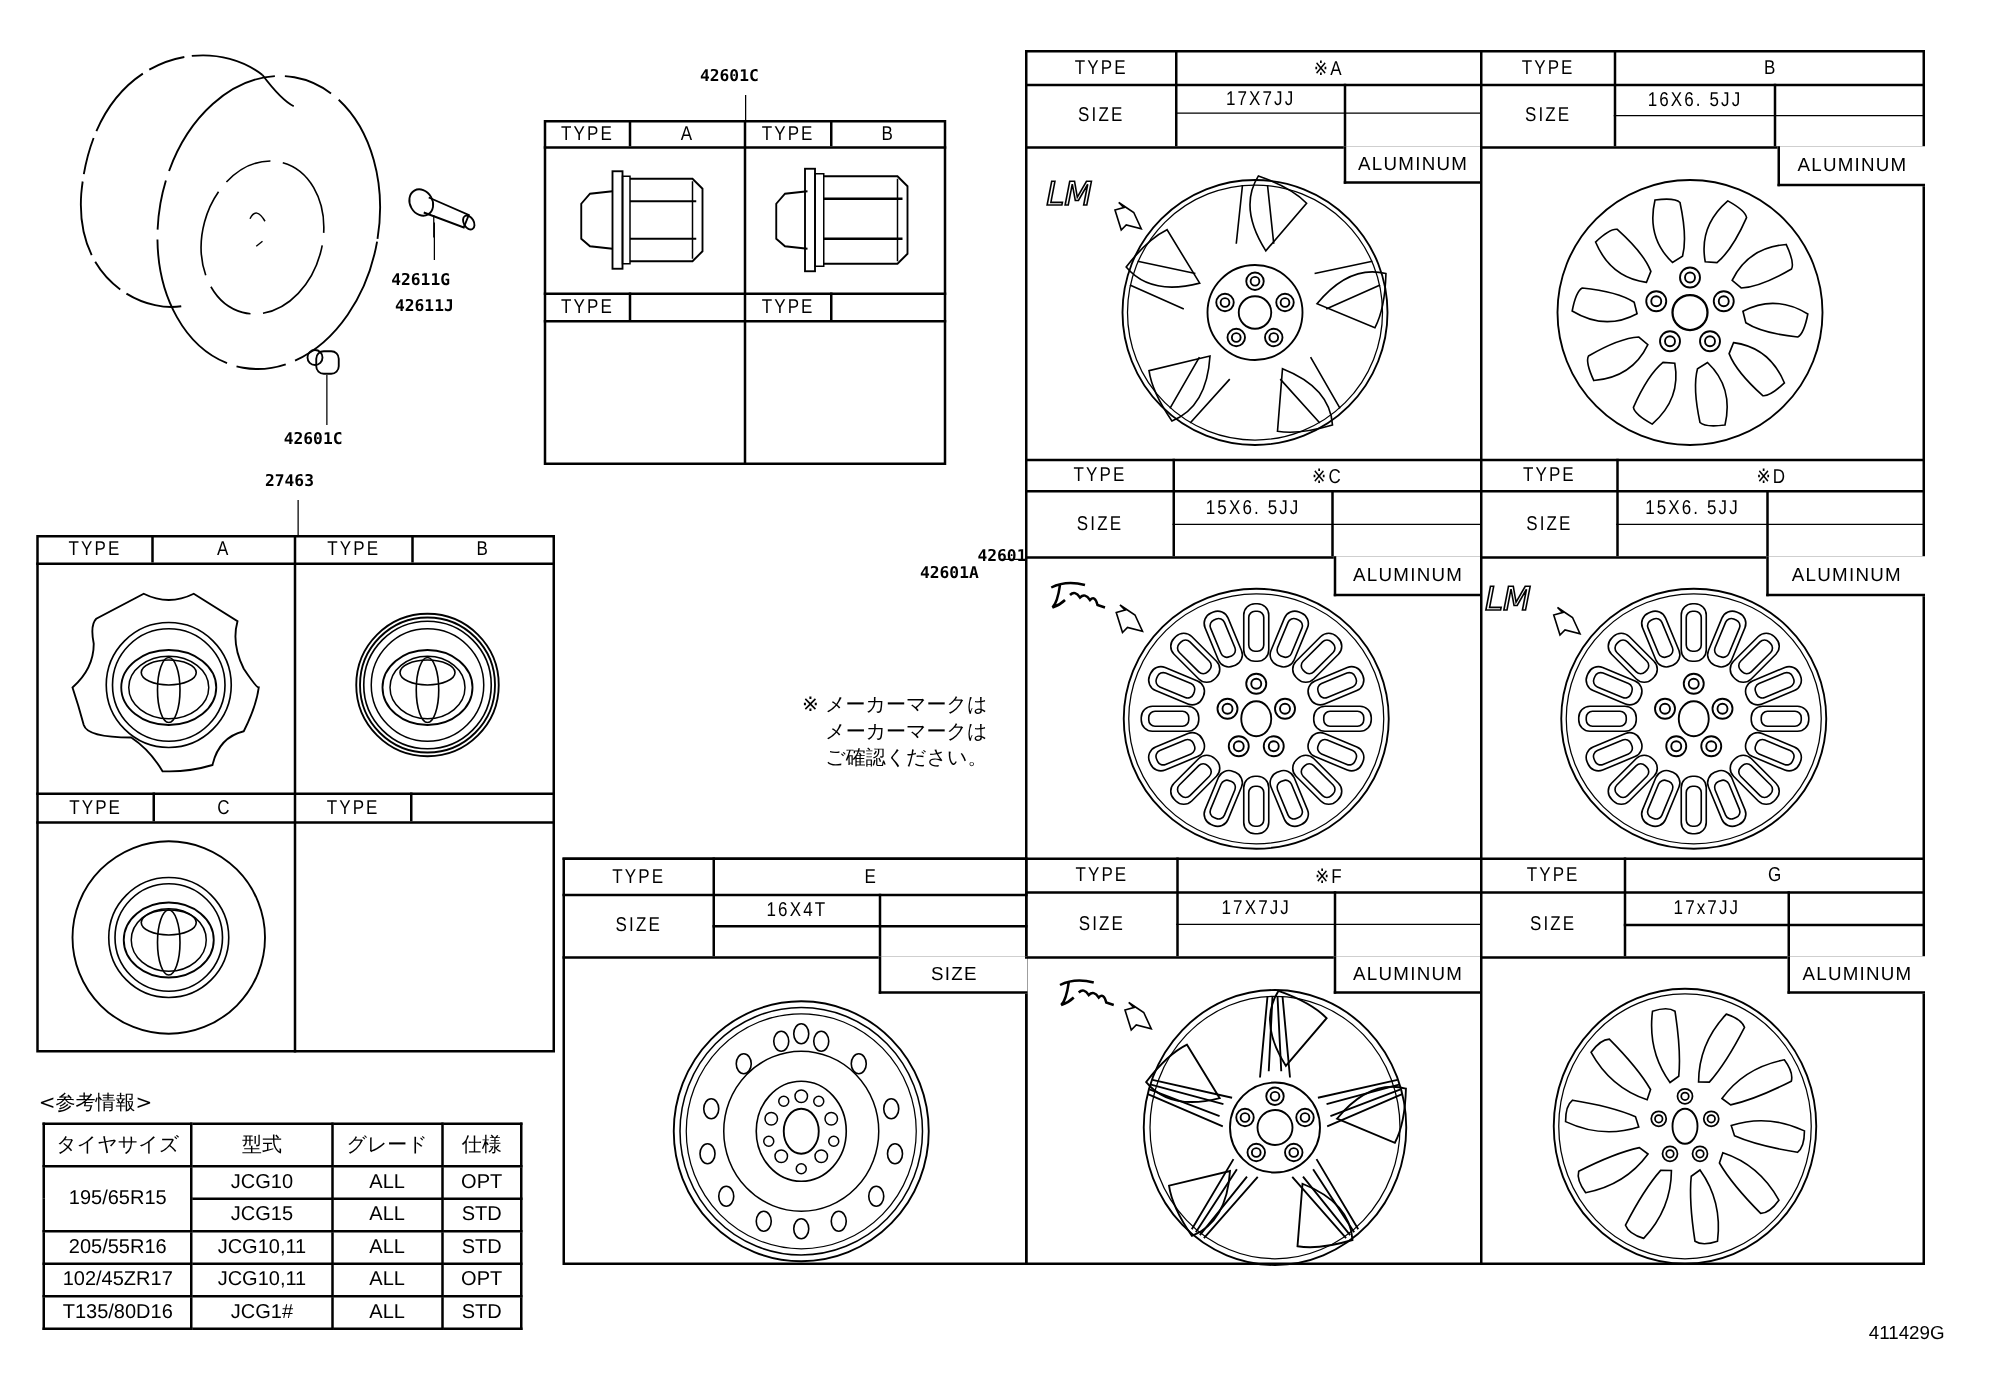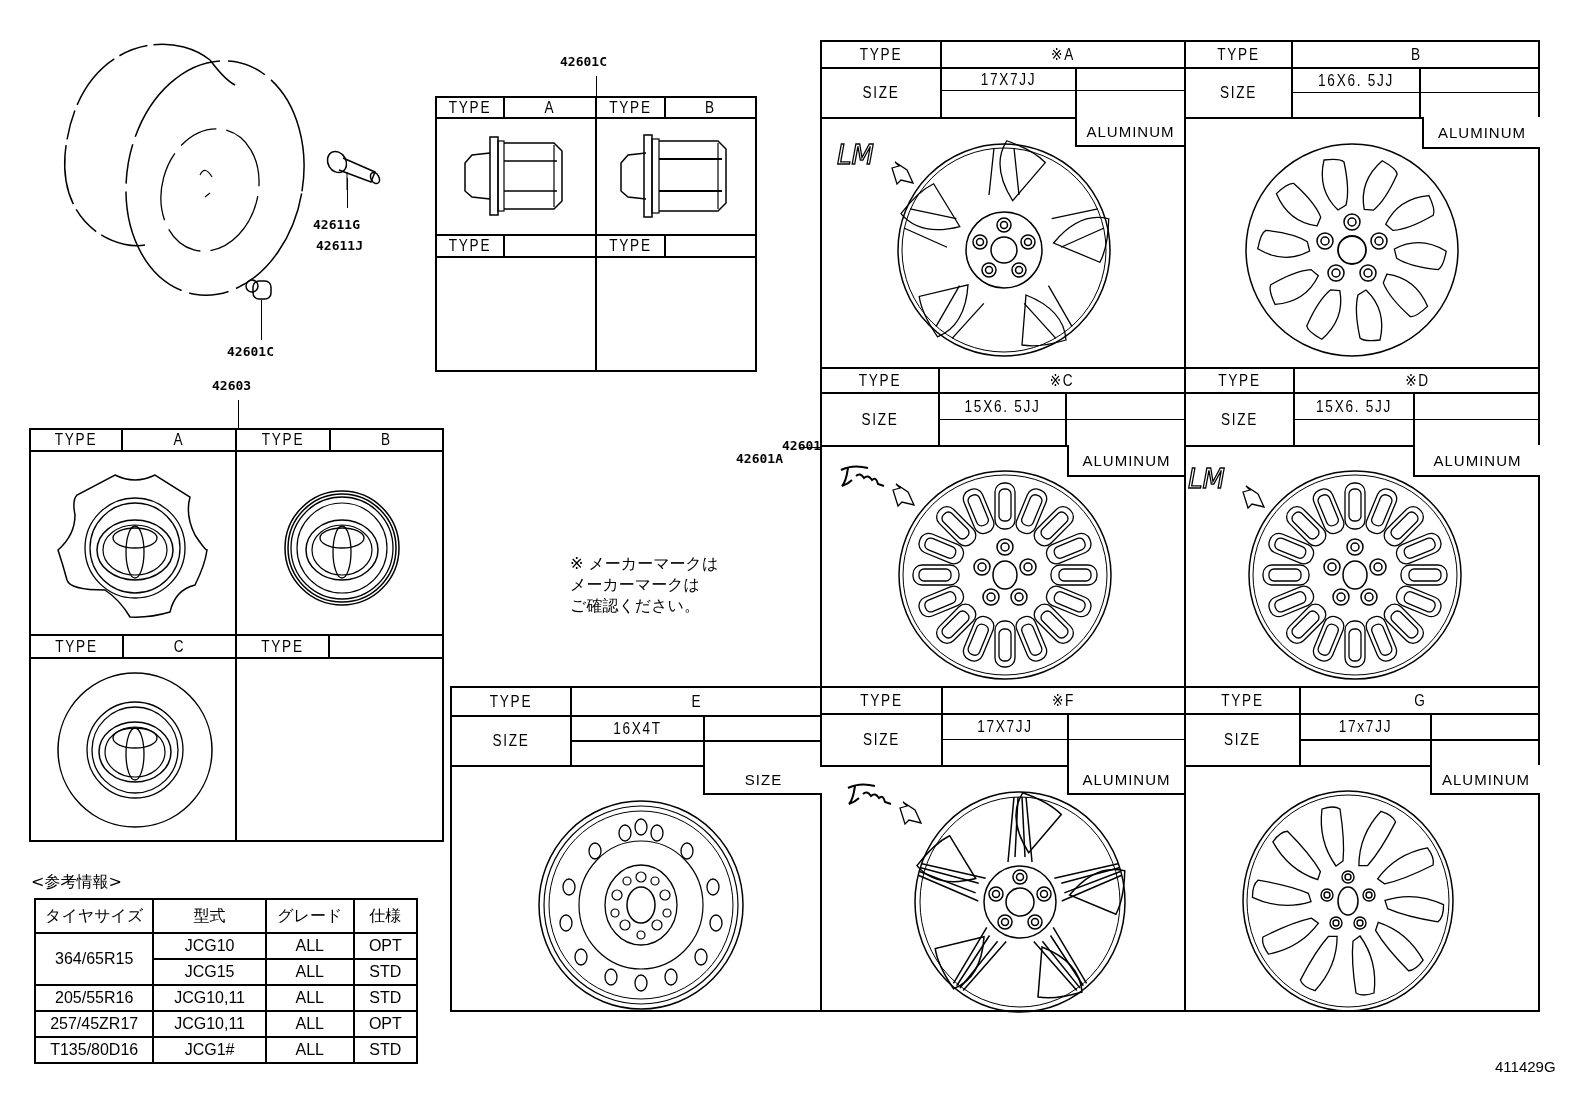--- a/index.html
+++ b/index.html
@@ -7,21 +7,21 @@
   .pn{position:absolute;font-family:"DejaVu Sans Mono","Liberation Mono",monospace;font-weight:bold;font-size:13px;letter-spacing:0px;line-height:20px;}
   .box{position:absolute;border:2px solid #000;box-sizing:border-box;background:transparent;}
   .hl{position:absolute;height:0;border-top:2px solid #000;}
   .vl{position:absolute;width:0;border-left:2px solid #000;}
   .cell{position:absolute;display:flex;align-items:center;justify-content:center;font-family:"Liberation Sans","DejaVu Sans",sans-serif;font-size:16px;letter-spacing:2px;transform:scaleX(0.85);transform-origin:center;}
   .mat{position:absolute;border-left:2px solid #000;border-bottom:2px solid #000;box-sizing:border-box;display:flex;align-items:center;justify-content:center;font-family:"Liberation Sans","DejaVu Sans",sans-serif;font-size:15px;letter-spacing:1px;background:#fff;}
   svg{position:absolute;overflow:visible;}
   .ref{position:absolute;font-family:"DejaVu Sans","Liberation Sans",sans-serif;font-size:16px;}
   table.reft{position:absolute;border-collapse:collapse;font-family:"Liberation Sans","DejaVu Sans",sans-serif;font-size:16px;}
   table.reft td{border:2px solid #000;text-align:center;padding:0 7px;height:24px;}
-  .note{position:absolute;font-family:"DejaVu Sans","Liberation Sans",sans-serif;font-size:16px;line-height:21px;text-align:left;}
+  .note{position:absolute;font-family:"DejaVu Sans","Liberation Sans",sans-serif;font-size:16px;line-height:21px;text-align:right;}
   .docnum{position:absolute;font-family:"Liberation Sans","DejaVu Sans",sans-serif;font-size:15px;}
 </style>
 </head>
 <body>
 
 <svg style="left:55px;top:25px;" width="260" height="260" viewBox="0 0 260 260">
   <path d="M155 35 C110 0 20 20 10 130 C5 200 60 225 90 220" fill="none" stroke="#000" stroke-width="1.5" stroke-dasharray="60 6 30 6"></path>
   <ellipse cx="160" cy="153" rx="88" ry="118" transform="rotate(10 160 153)" fill="none" stroke="#000" stroke-width="1.5" stroke-dasharray="120 8 40 8"></ellipse>
   <path d="M155 35 Q170 55 180 60" fill="none" stroke="#000" stroke-width="1.5"></path>
   <ellipse cx="155" cy="165" rx="48" ry="62" transform="rotate(15 155 165)" fill="none" stroke="#000" stroke-width="1.3" stroke-dasharray="70 10 40 10"></ellipse>
@@ -39,21 +39,21 @@
 <div class="pn" style="left:313px;top:215px;">42611G</div>
 <div class="pn" style="left:316px;top:236px;">42611J</div>
 
 <svg style="left:243px;top:278px;" width="40" height="30" viewBox="0 0 40 30">
   <ellipse cx="9" cy="8" rx="6" ry="6" fill="none" stroke="#000" stroke-width="1.5"></ellipse>
   <rect x="10" y="3" width="18" height="18" rx="6" fill="none" stroke="#000" stroke-width="1.5"></rect>
 </svg>
 <div class="vl" style="left:261px;top:300px;height:40px;border-left-width:1px;"></div>
 <div class="pn" style="left:227px;top:342px;">42601C</div>
 
-<div class="pn" style="left:212px;top:376px;">42603</div>
+<div class="pn" style="left:212px;top:376px;">27463</div>
 <div class="vl" style="left:238px;top:400px;height:28px;border-left-width:1px;"></div>
 
 <div class="box" style="left:29px;top:428px;width:415px;height:414px;"></div>
 <div class="vl" style="left:235px;top:428px;height:414px;"></div>
 <div class="hl" style="left:29px;top:450px;width:415px;"></div>
 <div class="hl" style="left:29px;top:634px;width:415px;"></div>
 <div class="hl" style="left:29px;top:657px;width:415px;"></div>
 <div class="vl" style="left:121px;top:428px;height:22px;"></div>
 <div class="vl" style="left:329px;top:428px;height:22px;"></div>
 <div class="vl" style="left:122px;top:634px;height:23px;"></div>
@@ -582,38 +582,38 @@
 <div class="ref" style="left:31px;top:872px;">&lt;参考情報&gt;</div>
 <table class="reft" style="left:34px;top:898px;width:384px;">
   <tbody>
       <tr style="height:34px;">
     <td style="width:110px;">タイヤサイズ</td>
     <td style="width:110px;font-family:Liberation Serif, serif;">型式</td>
     <td style="width:95px;">グレード</td>
     <td style="width:55px;">仕様</td>
   </tr>
   <tr>
-    <td rowspan="2">364/65R15</td>
+    <td rowspan="2">195/65R15</td>
     <td>JCG10</td>
     <td>ALL</td>
     <td>OPT</td>
   </tr>
   <tr>
     <td>JCG15</td>
     <td>ALL</td>
     <td>STD</td>
   </tr>
   <tr>
     <td>205/55R16</td>
     <td>JCG10,11</td>
     <td>ALL</td>
     <td>STD</td>
   </tr>
   <tr>
-    <td>257/45ZR17</td>
+    <td>102/45ZR17</td>
     <td>JCG10,11</td>
     <td>ALL</td>
     <td>OPT</td>
   </tr>
   <tr>
     <td>T135/80D16</td>
     <td>JCG1#</td>
     <td>ALL</td>
     <td>STD</td>
   </tr>

